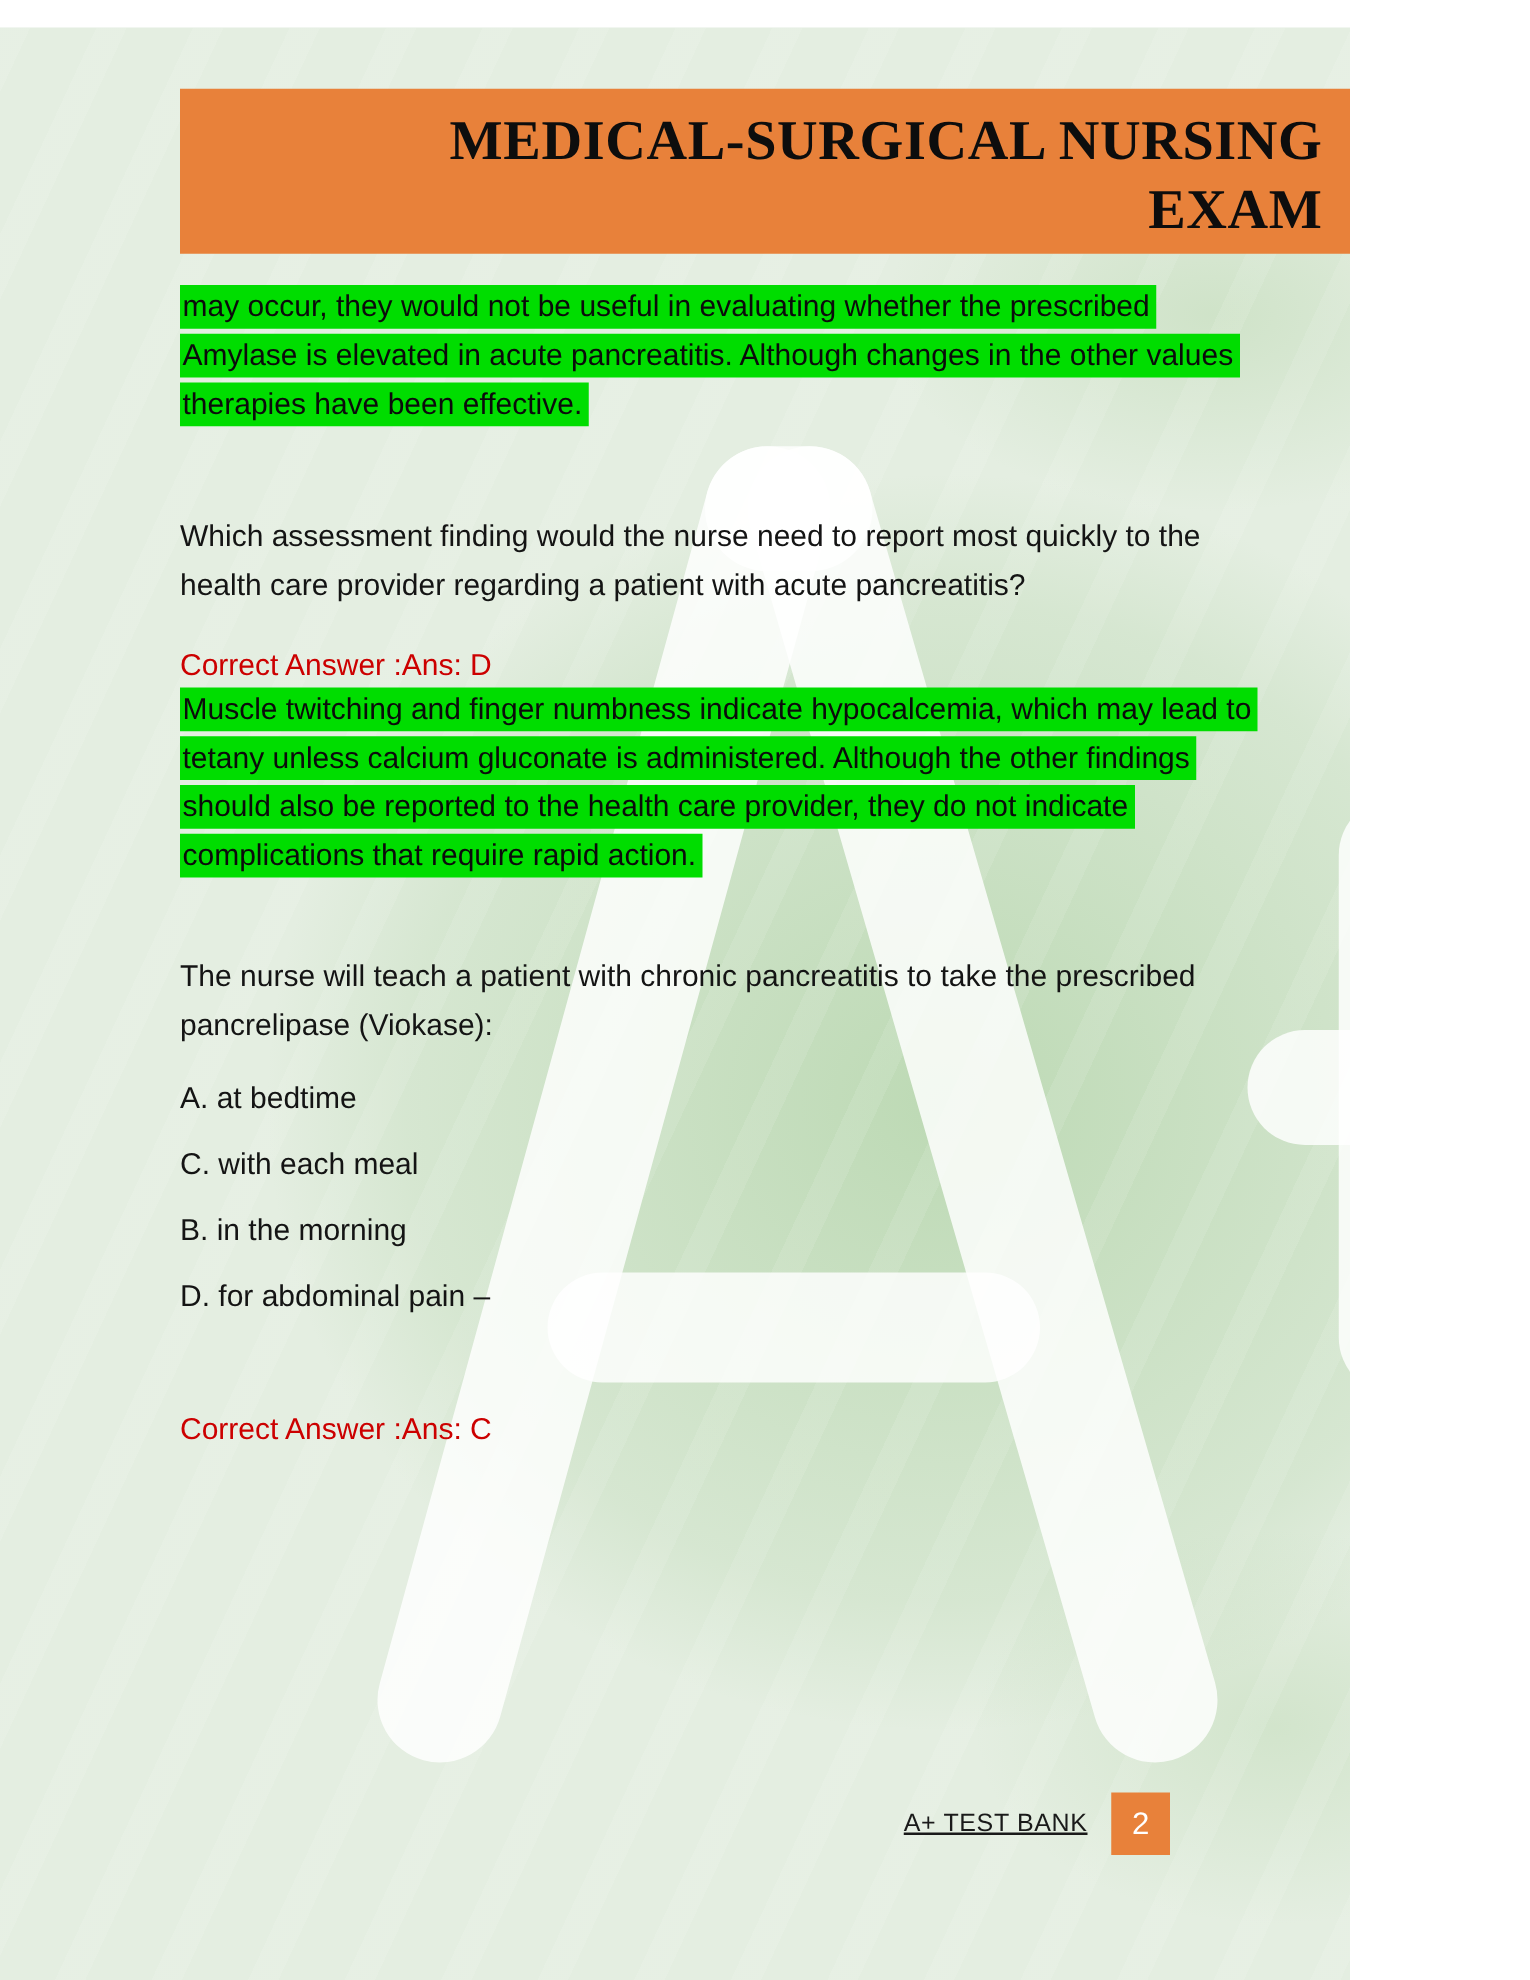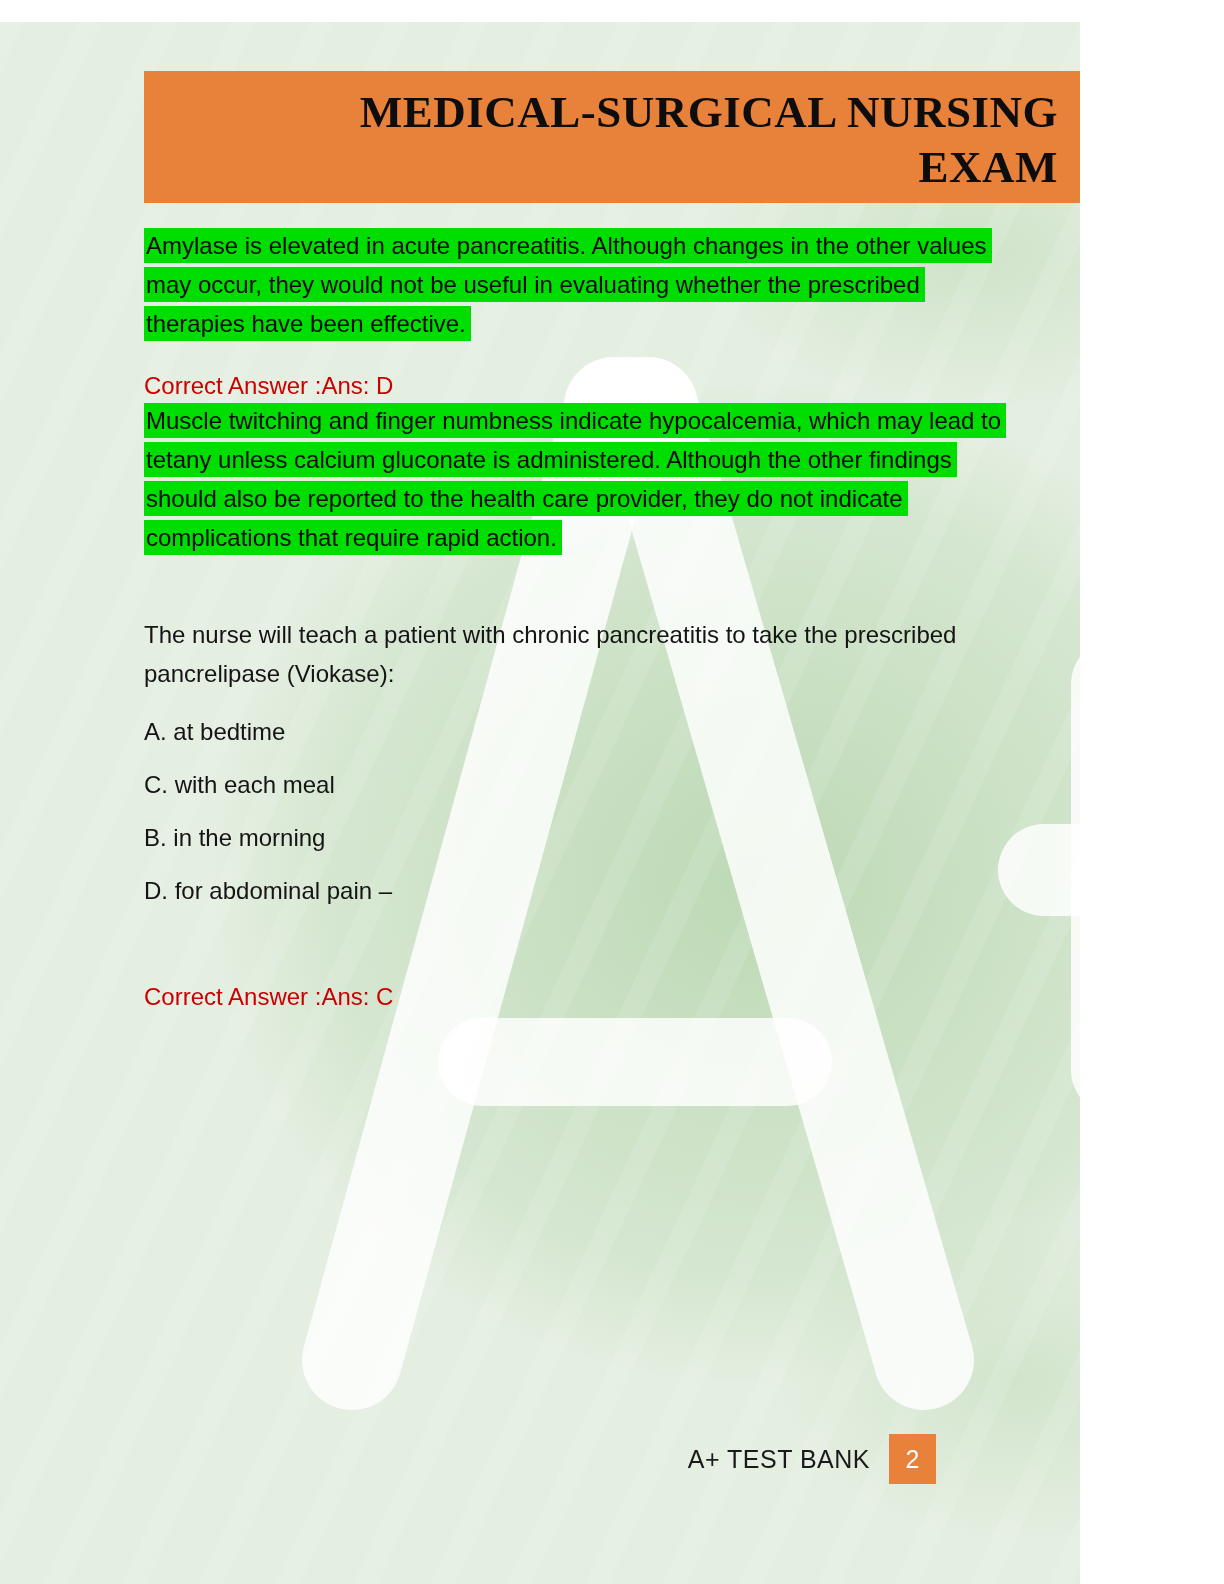--- a/index.html
+++ b/index.html
@@ -75,22 +75,23 @@
 
   .answer { font-size:24px; line-height:33px; color:#cc0000; white-space:nowrap; }
   .answer1 { margin-top:28px; }
   .answer2 { margin-top:73px; }
 
   .footer {
     position:absolute; right:144px; top:1412px;
     display:flex; align-items:center;
   }
   .brand {
-    font-size:25px; color:#1a1a1a; letter-spacing:0.5px;
+    font-size:20px; color:#1a1a1a; letter-spacing:0.5px;
     margin-right:19px;
+    text-decoration:underline;
   }
   .page-badge {
     width:47px; height:50px; background:#e8813a;
     display:flex; align-items:center; justify-content:center;
     color:#ffffff; font-size:25px;
   }
 </style>
 </head>
 <body>
 
@@ -115,25 +116,29 @@
   </svg>
 
   <div class="content">
 
     <div class="banner">
       <div>MEDICAL-SURGICAL NURSING</div>
       <div>EXAM</div>
     </div>
 
     <div class="exp1">
+      <div class="hl-line"><span>may occur, they would not be useful in evaluating whether the prescribed</span></div>
       <div class="hl-line"><span>Amylase is elevated in acute pancreatitis. Although changes in the other values</span></div>
-      <div class="hl-line"><span>may occur, they would not be useful in evaluating whether the prescribed</span></div>
       <div class="hl-line"><span>therapies have been effective.</span></div>
     </div>
 
+    <div class="question q1">
+      <div class="q-line">Which assessment finding would the nurse need to report most quickly to the</div>
+      <div class="q-line">health care provider regarding a patient with acute pancreatitis?</div>
+    </div>
 
 
     <div class="answer answer1">Correct Answer :Ans: D</div>
 
     <div class="exp2">
       <div class="hl-line"><span>Muscle twitching and finger numbness indicate hypocalcemia, which may lead to</span></div>
       <div class="hl-line"><span>tetany unless calcium gluconate is administered. Although the other findings</span></div>
       <div class="hl-line"><span>should also be reported to the health care provider, they do not indicate</span></div>
       <div class="hl-line"><span>complications that require rapid action.</span></div>
     </div>

